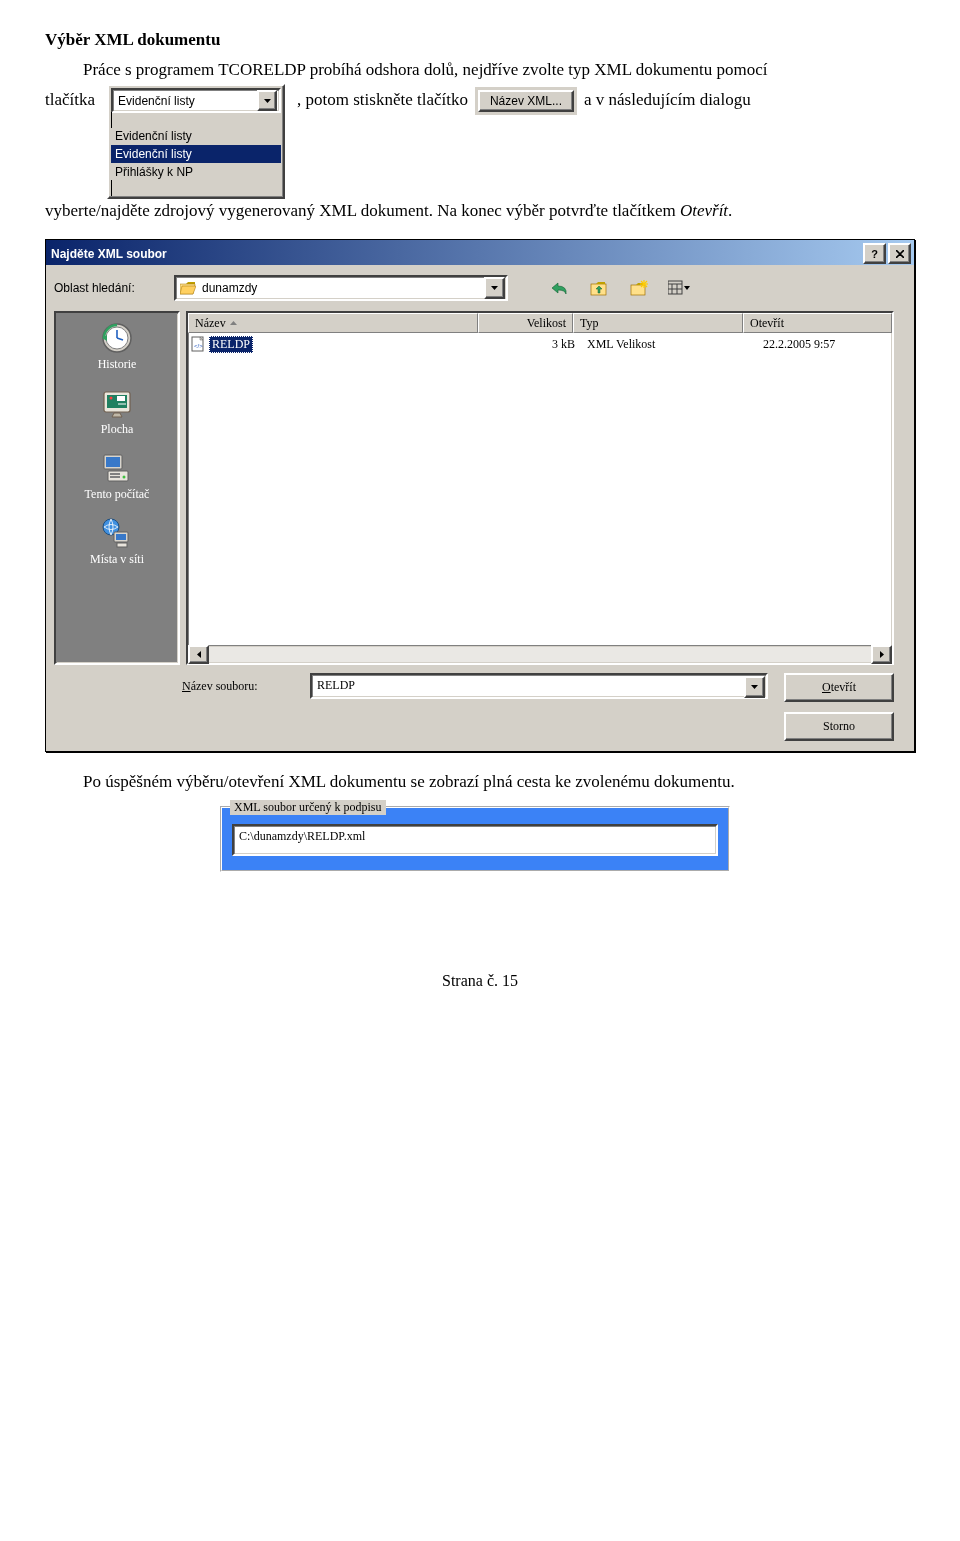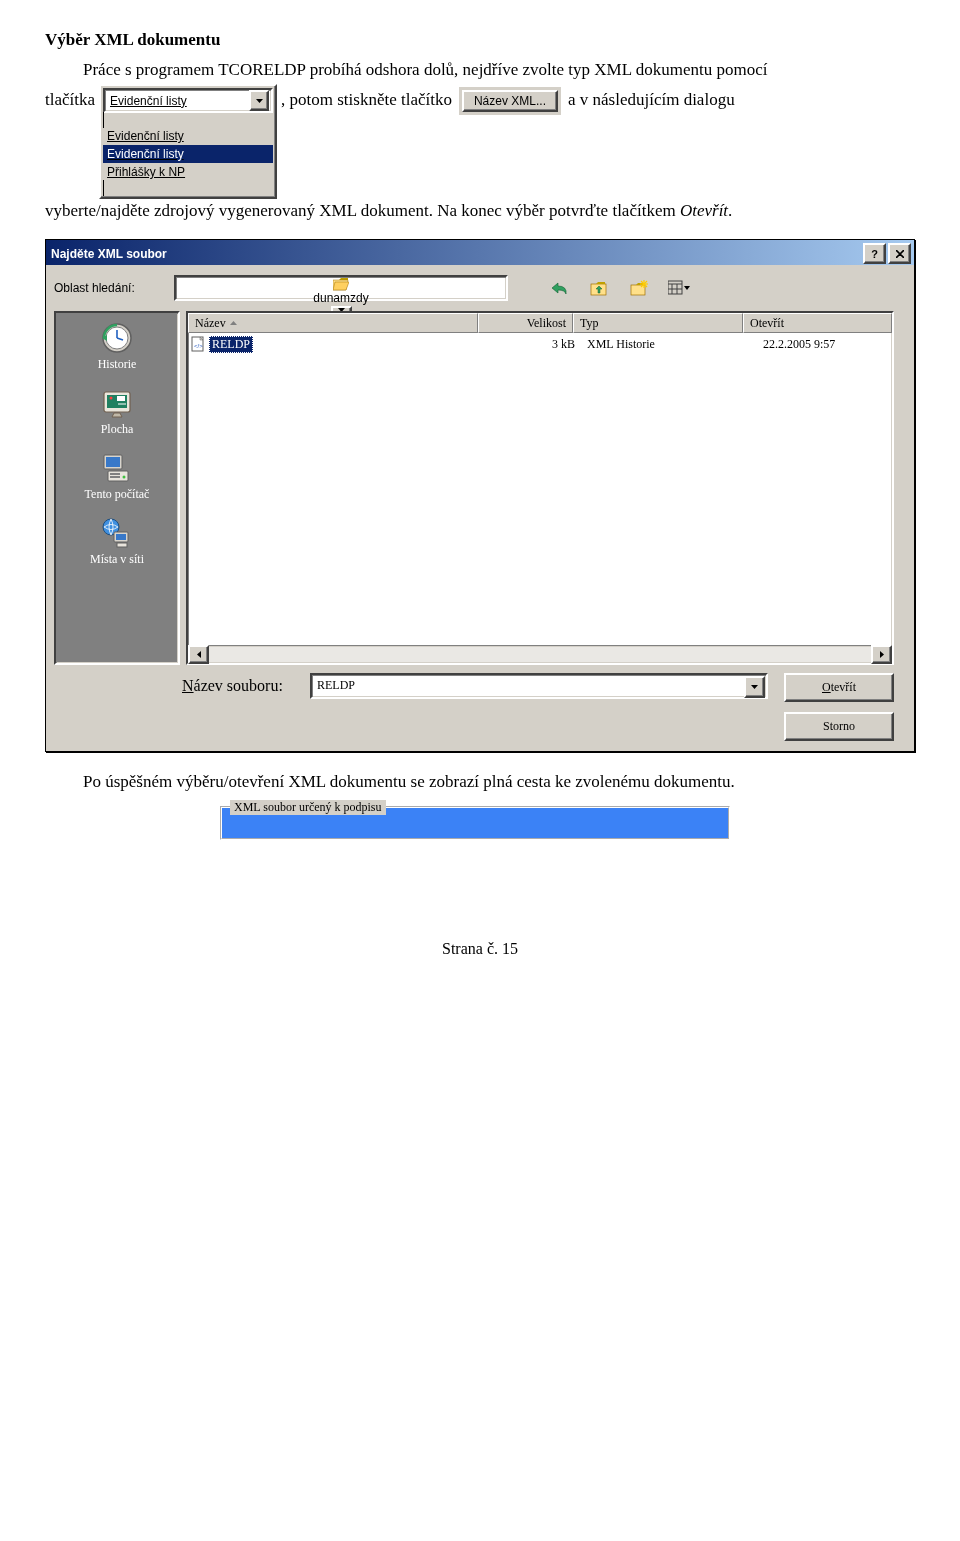--- a/index.html
+++ b/index.html
@@ -39,22 +39,21 @@
     box-shadow: inset -1px -1px 0 #808080, inset 1px 1px 0 #d4d0c8;
     display: inline-flex; align-items: center; justify-content: center;
     cursor: default;
   }
 
   
   .dropdown-snap {
     display: inline-block;
     vertical-align: middle;
     width: 170px;
-    margin: 0 0;
-    text-decoration: underline;
+    margin: 0 8px;
   }
   .dropdown-snap .field {
     height: 21px; display: flex; align-items: center; padding: 0 2px;
   }
   .dropdown-snap .dd-btn {
     width: 16px; height: 17px; display:flex; align-items:center; justify-content:center;
   }
   .dropdown-snap .list {
     background:#fff; border:1px solid #000;
   }
@@ -140,21 +139,21 @@
     height:17px; background:#d4d0c8; display:flex; align-items:center;
     border-top:1px solid #808080;
   }
   .hscroll .arrow { width:17px; height:15px; }
   .hscroll .track { flex:1; background:repeating-conic-gradient(#d4d0c8 0% 25%, #fff 0% 50%) 50% / 2px 2px; height:15px; }
 
   .bottom { display:flex; margin-top:8px; }
   .bottom .spacer { width:128px; }
   .bottom .fields { flex:1; display:flex; flex-direction:column; gap:10px; }
   .bottom .frow { display:flex; align-items:center; gap:8px; }
-  .bottom .flabel { width:120px; font-family:Tahoma; font-size:16px; }
+  .bottom .flabel { width:120px; font-family:Tahoma; font-size:12px; }
   .bottom .fcombo { flex:1; height:22px; display:flex; background:#fff; }
   .bottom .fcombo .txt { flex:1; padding:3px 5px; font-family:Tahoma; font-size:12px; }
   .bottom .fcombo .dd-btn { width:17px; height:18px; margin:1px;}
   .bottom .btns { display:flex; flex-direction:column; gap:10px; margin-left:16px;}
   .bottom .abtn { width:106px; height:25px; font-family:Tahoma; font-size:12px; }
   .under { text-decoration: underline; }
 
   
   .group-wrap { margin: 10px 0 0 175px; width:510px; }
   .group {
@@ -227,21 +226,21 @@
           <svg width="8" height="8" viewBox="0 0 8 8">
               <path d="M0 0 L8 8 M8 0 L0 8" stroke="#000" stroke-width="1.6"></path>
             </svg>
         </span>
       </span>
     </div>
     <div class="dlg-body">
 
       <div class="row1">
         <span style="width:110px;">Oblast hledání:</span>
-        <span class="combo win-sunken" style="max-width:330px;flex-direction:column;">
+        <span class="combo win-sunken" style="max-width:330px;">
           <span class="folder-ic">
             <svg width="16" height="14" viewBox="0 0 16 14">
                 <polygon points="0,3 6,3 8,1 15,1 15,3 0,3" fill="#c0a000"></polygon>
                 <polygon points="0,3 15,3 13,13 0,13" fill="#ffe08a" stroke="#a07000" stroke-width="0.5"></polygon>
                 <polygon points="2,5 16,5 13,13 0,13" fill="#ffd060" stroke="#a07000" stroke-width="0.5"></polygon>
               </svg>
           </span>
           <span class="combo-text">dunamzdy</span>
           <span class="dd-btn win-btn">
             <svg width="7" height="4" viewBox="0 0 7 4">
@@ -362,21 +361,21 @@
                 <span class="fi">
                   <svg width="16" height="16" viewBox="0 0 16 16">
                       <rect x="2" y="1" width="11" height="14" fill="#fff" stroke="#606060"></rect>
                       <polygon points="10,1 13,4 10,4" fill="#d4d0c8" stroke="#606060" stroke-width="0.5"></polygon>
                       <text x="4" y="12" font-size="6" font-family="Arial" fill="#3060c0">&lt;/&gt;</text>
                     </svg>
                 </span>
                 <span class="sel">RELDP</span>
               </div>
               <div style="width:95px; text-align:right; padding-right:6px;">3 kB</div>
-              <div style="width:170px; padding-left:6px;">XML Historie</div>
+              <div style="width:170px; padding-left:6px;">XML Velikost</div>
               <div style="flex:1; padding-left:6px;">22.2.2005 9:57</div>
             </div>
           </div>
           <div style="height:290px;"></div>
           <div class="hscroll">
             <span class="arrow win-btn">
               <svg width="4" height="7" viewBox="0 0 4 7">
                   <polygon points="4,0 4,7 0,3.5" fill="#000"></polygon>
                 </svg>
             </span>
@@ -412,16 +411,17 @@
       </div>
     </div>
   </div>
 </div>
 
 <div style="margin:18px 0 14px 38px;">Po úspěšném výběru/otevření XML dokumentu se zobrazí plná cesta ke zvolenému dokumentu.</div>
 
 <div class="group-wrap win">
   <div class="group">
     <span class="legend">XML soubor určený k podpisu</span>
+    <div class="path win-sunken">C:\dunamzdy\RELDP.xml</div>
   </div>
 </div>
 
 <div class="footer">Strana č. 15</div>
 
 </body></html>

